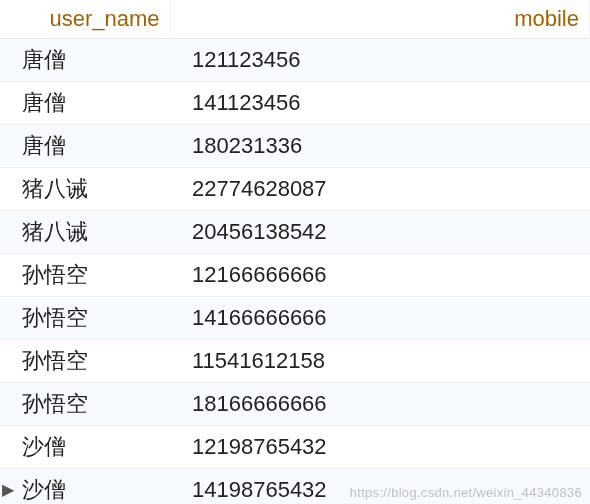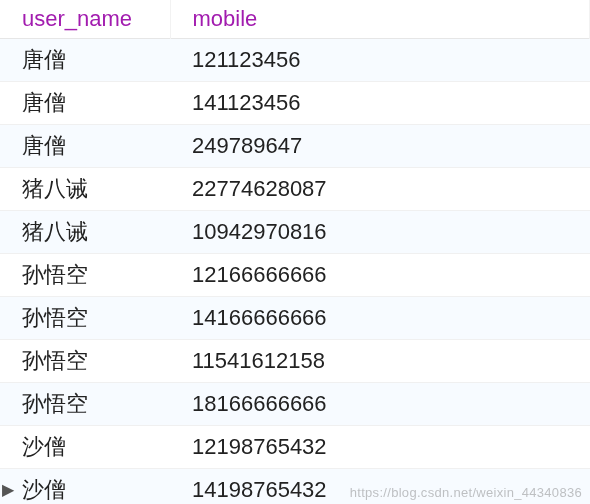--- a/index.html
+++ b/index.html
@@ -16,24 +16,24 @@
   }
   .table {
     width: 100%;
     border-collapse: collapse;
   }
   .header-row {
     background: #ffffff;
     border-bottom: 1px solid #e6e6e6;
   }
   .header-cell {
-    text-align: left;
+    text-align: right;
     padding: 6px 10px 6px 22px;
     font-weight: normal;
-    color: #a21caf;
+    color: #a16207;
     border-right: 1px solid #f2f2f2;
     box-sizing: border-box;
   }
   .body-row {
     height: 42px;
   }
   .body-row.even {
     background: #f7fbff;
   }
   .body-row.odd {
@@ -82,29 +82,29 @@
       <tr class="body-row even">
         <td class="body-cell col-user"><span>唐僧</span></td>
         <td class="body-cell col-mobile"><span>121123456</span></td>
       </tr>
       <tr class="body-row odd">
         <td class="body-cell col-user"><span>唐僧</span></td>
         <td class="body-cell col-mobile"><span>141123456</span></td>
       </tr>
       <tr class="body-row even">
         <td class="body-cell col-user"><span>唐僧</span></td>
-        <td class="body-cell col-mobile"><span>249789647</span></td>
+        <td class="body-cell col-mobile"><span>180231336</span></td>
       </tr>
       <tr class="body-row odd">
         <td class="body-cell col-user"><span>猪八诫</span></td>
         <td class="body-cell col-mobile"><span>22774628087</span></td>
       </tr>
       <tr class="body-row even">
         <td class="body-cell col-user"><span>猪八诫</span></td>
-        <td class="body-cell col-mobile"><span>10942970816</span></td>
+        <td class="body-cell col-mobile"><span>20456138542</span></td>
       </tr>
       <tr class="body-row odd">
         <td class="body-cell col-user"><span>孙悟空</span></td>
         <td class="body-cell col-mobile"><span>12166666666</span></td>
       </tr>
       <tr class="body-row even">
         <td class="body-cell col-user"><span>孙悟空</span></td>
         <td class="body-cell col-mobile"><span>14166666666</span></td>
       </tr>
       <tr class="body-row odd">

